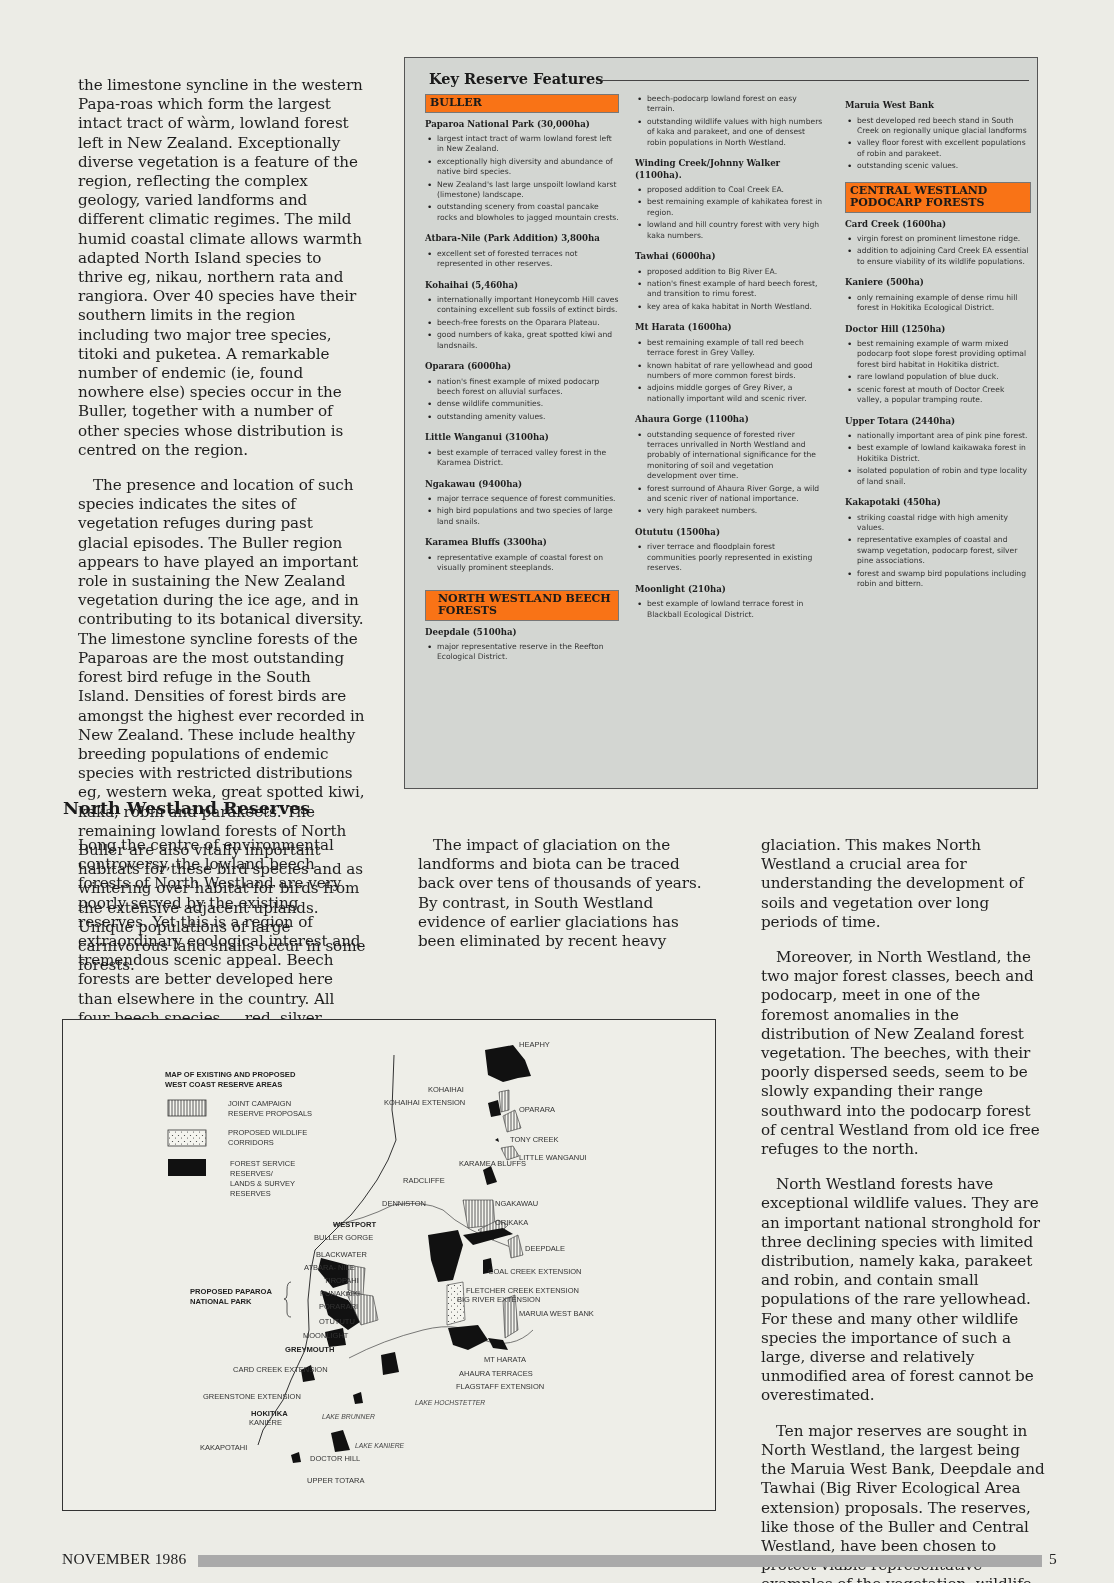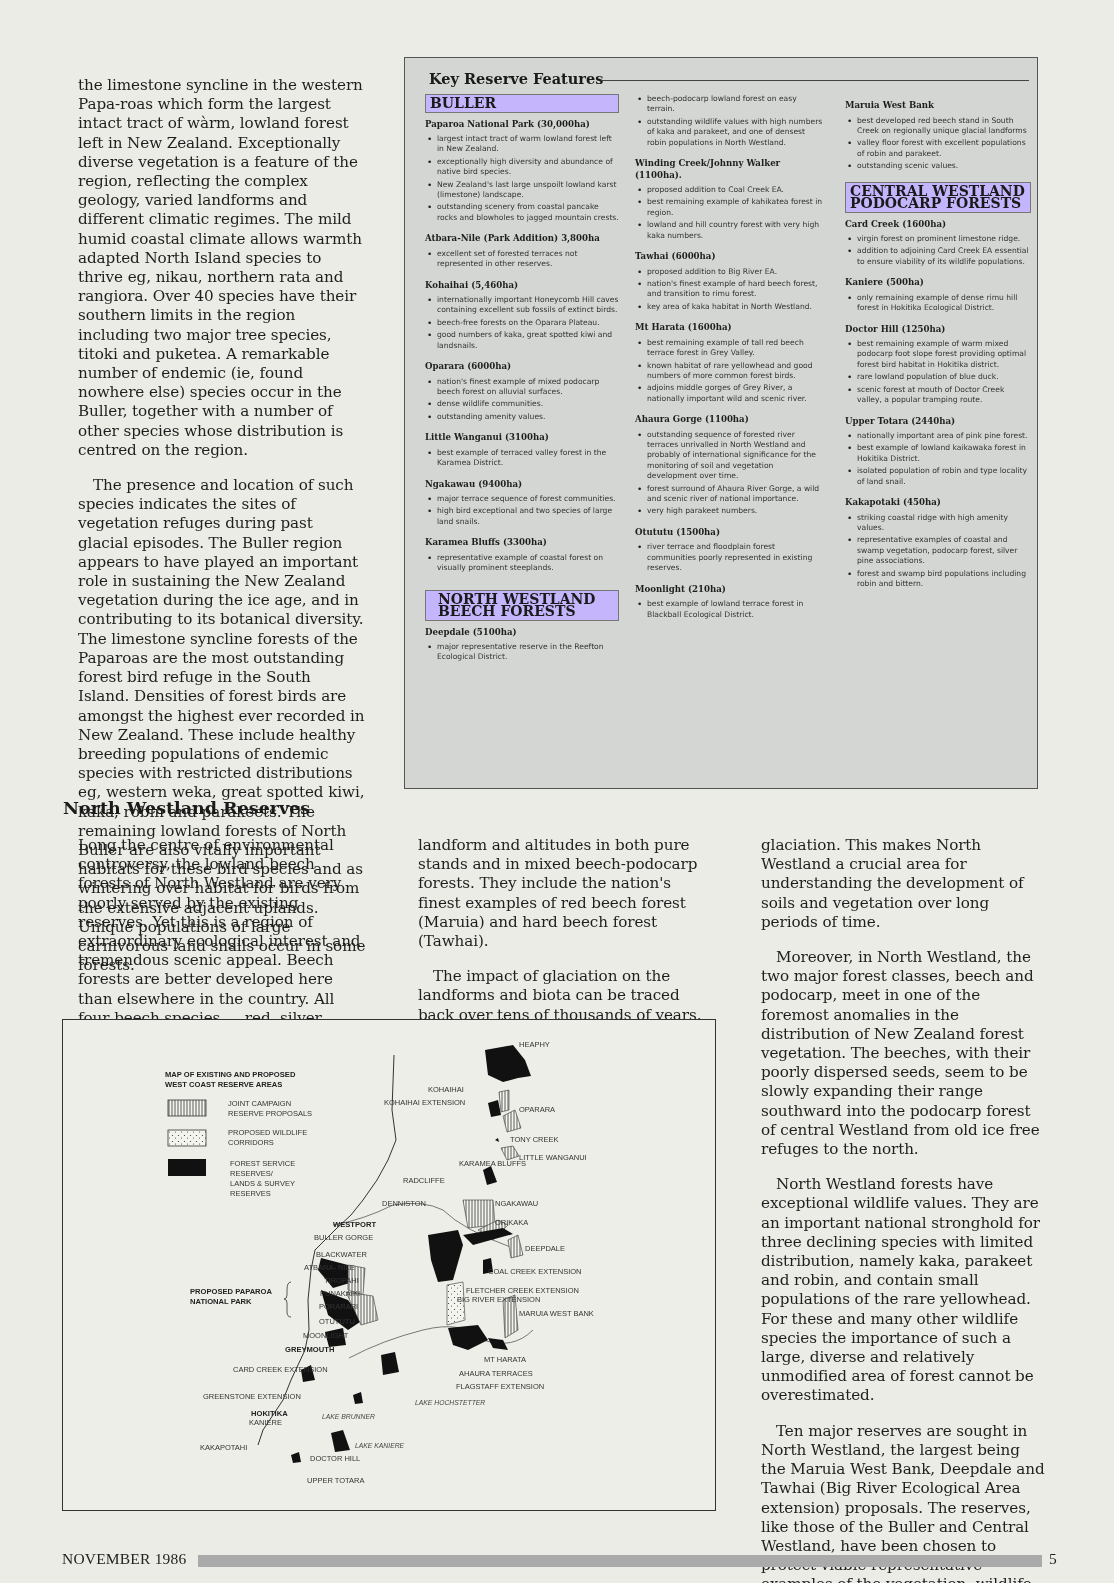--- a/index.html
+++ b/index.html
@@ -16,21 +16,21 @@
 
   
   #kbox { position:absolute; left:404px; top:57px; width:634px; height:732px; background:#d3d6d2;
           border:1.5px solid #555; box-sizing:border-box; }
   #kbox h2 { position:absolute; left:24px; top:12px; margin:0; font-size:14.5px; font-weight:bold; color:#1a1a1a;text-align:center; }
   #kbox .rule { position:absolute; left:196px; right:8px; top:22px; border-top:1px solid #444; }
   .kcol { position:absolute; top:36px; font-family:"DejaVu Sans", sans-serif; font-size:7.6px; line-height:10.4px; color:#333; }
   #kc1 { left:20px; width:194px; }
   #kc2 { left:230px; width:188px; }
   #kc3 { left:440px; width:186px; }
-  .region { border:1px solid #777; background:#c4b5fd; font-family:"DejaVu Serif", serif; font-weight:bold; font-size:14px;
+  .region { border:1px solid #777; background:#f97316; font-family:"DejaVu Serif", serif; font-weight:bold; font-size:11px;
             line-height:12.5px; padding:2px 4px; color:#1a1a1a; margin:0 0 4px 0; }
   .rtitle { font-family:"DejaVu Serif", serif; font-weight:bold; font-size:8.6px; line-height:11.5px; color:#1e1e1e; margin:6px 0 4px 0; }
   .kcol ul { list-style:none; margin:0 0 10px 0; padding:0; }
   .kcol li { position:relative; padding-left:12px; margin-bottom:2px; }
   .kcol li .dot { position:absolute; left:2px; top:0; font-size:9px; color:#222; }
 
   
   #map { position:absolute; left:62px; top:1019px; width:654px; height:492px; border:1.5px solid #333; box-sizing:border-box; background:#eeeee8; }
   #map svg { position:absolute; left:0; top:0; }
   .mlbl { font-family:"Liberation Sans", sans-serif; font-size:7.5px; fill:#333; }
@@ -49,21 +49,20 @@
   <p>the limestone syncline in the western Papa-roas which form the largest intact tract of wàrm, lowland forest left in New Zealand. Exceptionally diverse vegetation is a feature of the region, reflecting the complex geology, varied landforms and different climatic regimes. The mild humid coastal climate allows warmth adapted North Island species to thrive eg, nikau, northern rata and rangiora. Over 40 species have their southern limits in the region including two major tree species, titoki and puketea. A remarkable number of endemic (ie, found nowhere else) species occur in the Buller, together with a number of other species whose distribution is centred on the region.</p>
   <p class="ind">The presence and location of such species indicates the sites of vegetation refuges during past glacial episodes. The Buller region appears to have played an important role in sustaining the New Zealand vegetation during the ice age, and in contributing to its botanical diversity. The limestone syncline forests of the Paparoas are the most outstanding forest bird refuge in the South Island. Densities of forest birds are amongst the highest ever recorded in New Zealand. These include healthy breeding populations of endemic species with restricted distributions eg, western weka, great spotted kiwi, kaka, robin and parakeets. The remaining lowland forests of North Buller are also vitally important habitats for these bird species and as wintering over habitat for birds from the extensive adjacent uplands. Unique populations of large carnivorous land snails occur in some forests.</p>
 </div>
 
 <h3 id="h-nwr">North Westland Reserves</h3>
 
 <div id="col1b" class="col">
   <p>Long the centre of environmental controversy, the lowland beech forests of North Westland are very poorly served by the existing reserves. Yet this is a region of extraordinary ecological interest and tremendous scenic appeal. Beech forests are better developed here than elsewhere in the country. All four beech species — red, silver, mountain and hard — are well represented across a wide spectrum of</p>
 </div>
 <div id="col2" class="col">
-  <p>landform and altitudes in both pure stands and in mixed beech-podocarp forests. They include the nation's finest examples of red beech forest (Maruia) and hard beech forest (Tawhai).</p>
   <p class="ind">The impact of glaciation on the landforms and biota can be traced back over tens of thousands of years. By contrast, in South Westland evidence of earlier glaciations has been eliminated by recent heavy</p>
 </div>
 <div id="col3" class="col">
   <p>glaciation. This makes North Westland a crucial area for understanding the development of soils and vegetation over long periods of time.</p>
   <p class="ind">Moreover, in North Westland, the two major forest classes, beech and podocarp, meet in one of the foremost anomalies in the distribution of New Zealand forest vegetation. The beeches, with their poorly dispersed seeds, seem to be slowly expanding their range southward into the podocarp forest of central Westland from old ice free refuges to the north.</p>
   <p class="ind">North Westland forests have exceptional wildlife values. They are an important national stronghold for three declining species with limited distribution, namely kaka, parakeet and robin, and contain small populations of the rare yellowhead. For these and many other wildlife species the importance of such a large, diverse and relatively unmodified area of forest cannot be overestimated.</p>
   <p class="ind">Ten major reserves are sought in North Westland, the largest being the Maruia West Bank, Deepdale and Tawhai (Big River Ecological Area extension) proposals. The reserves, like those of the Buller and Central Westland, have been chosen to protect viable representative examples of the vegetation, wildlife, landforms, geology and soils of the region's ecological districts. Each ecological district (there are five in the North Westland beech area) is a separate biogeographic division and provides a basis for assessing the natural diversity of plant and animal communities.</p>
 </div>
 
 <div id="kbox">
@@ -94,21 +93,21 @@
         <li><span class="dot">•</span><span>dense wildlife communities.</span></li>
         <li><span class="dot">•</span><span>outstanding amenity values.</span></li>
       </ul>
       <div class="rtitle">Little Wanganui (3100ha)</div>
       <ul>
         <li><span class="dot">•</span><span>best example of terraced valley forest in the Karamea District.</span></li>
       </ul>
       <div class="rtitle">Ngakawau (9400ha)</div>
       <ul>
         <li><span class="dot">•</span><span>major terrace sequence of forest communities.</span></li>
-        <li><span class="dot">•</span><span>high bird exceptional and two species of large land snails.</span></li>
+        <li><span class="dot">•</span><span>high bird populations and two species of large land snails.</span></li>
       </ul>
       <div class="rtitle">Karamea Bluffs (3300ha)</div>
       <ul>
         <li><span class="dot">•</span><span>representative example of coastal forest on visually prominent steeplands.</span></li>
       </ul>
       <div class="region" style="margin-top: 16px; padding-left: 12px;">NORTH WESTLAND BEECH FORESTS</div>
       <div class="rtitle">Deepdale (5100ha)</div>
       <ul>
         <li><span class="dot">•</span><span>major representative reserve in the Reefton Ecological District.</span></li>
       </ul>

